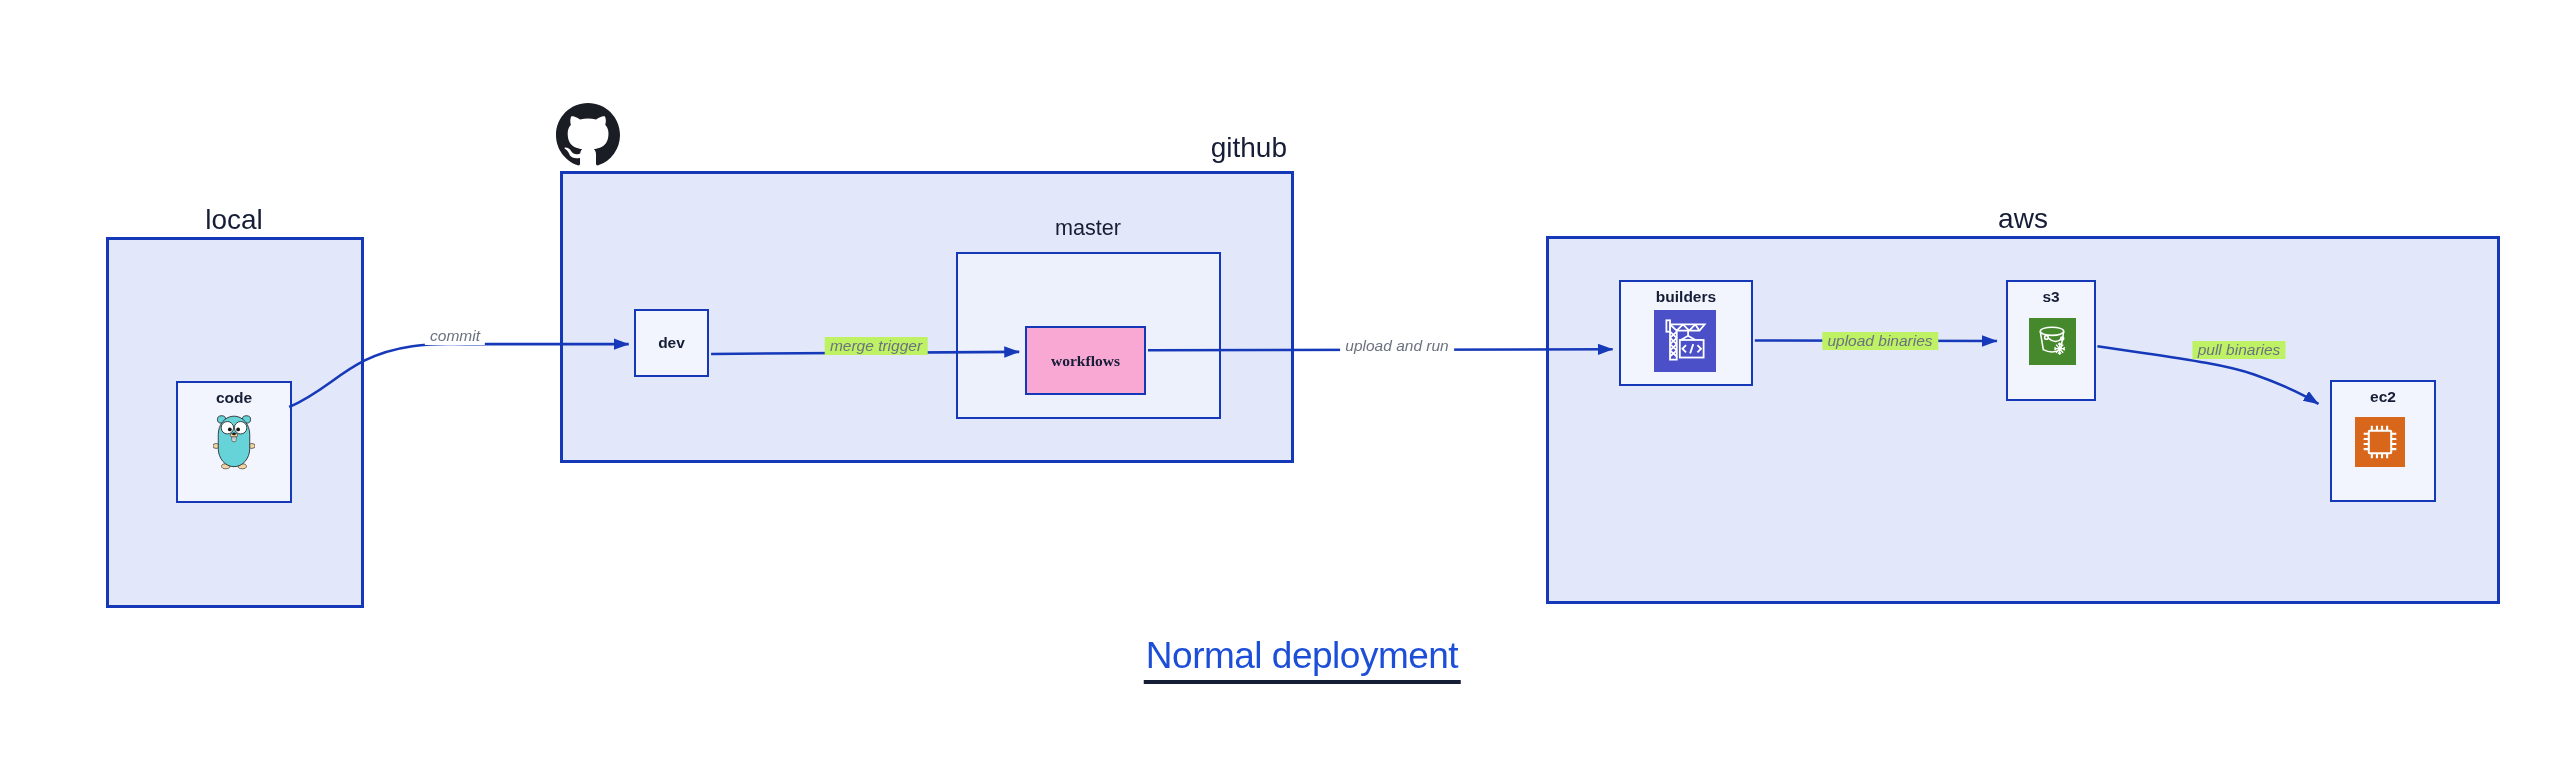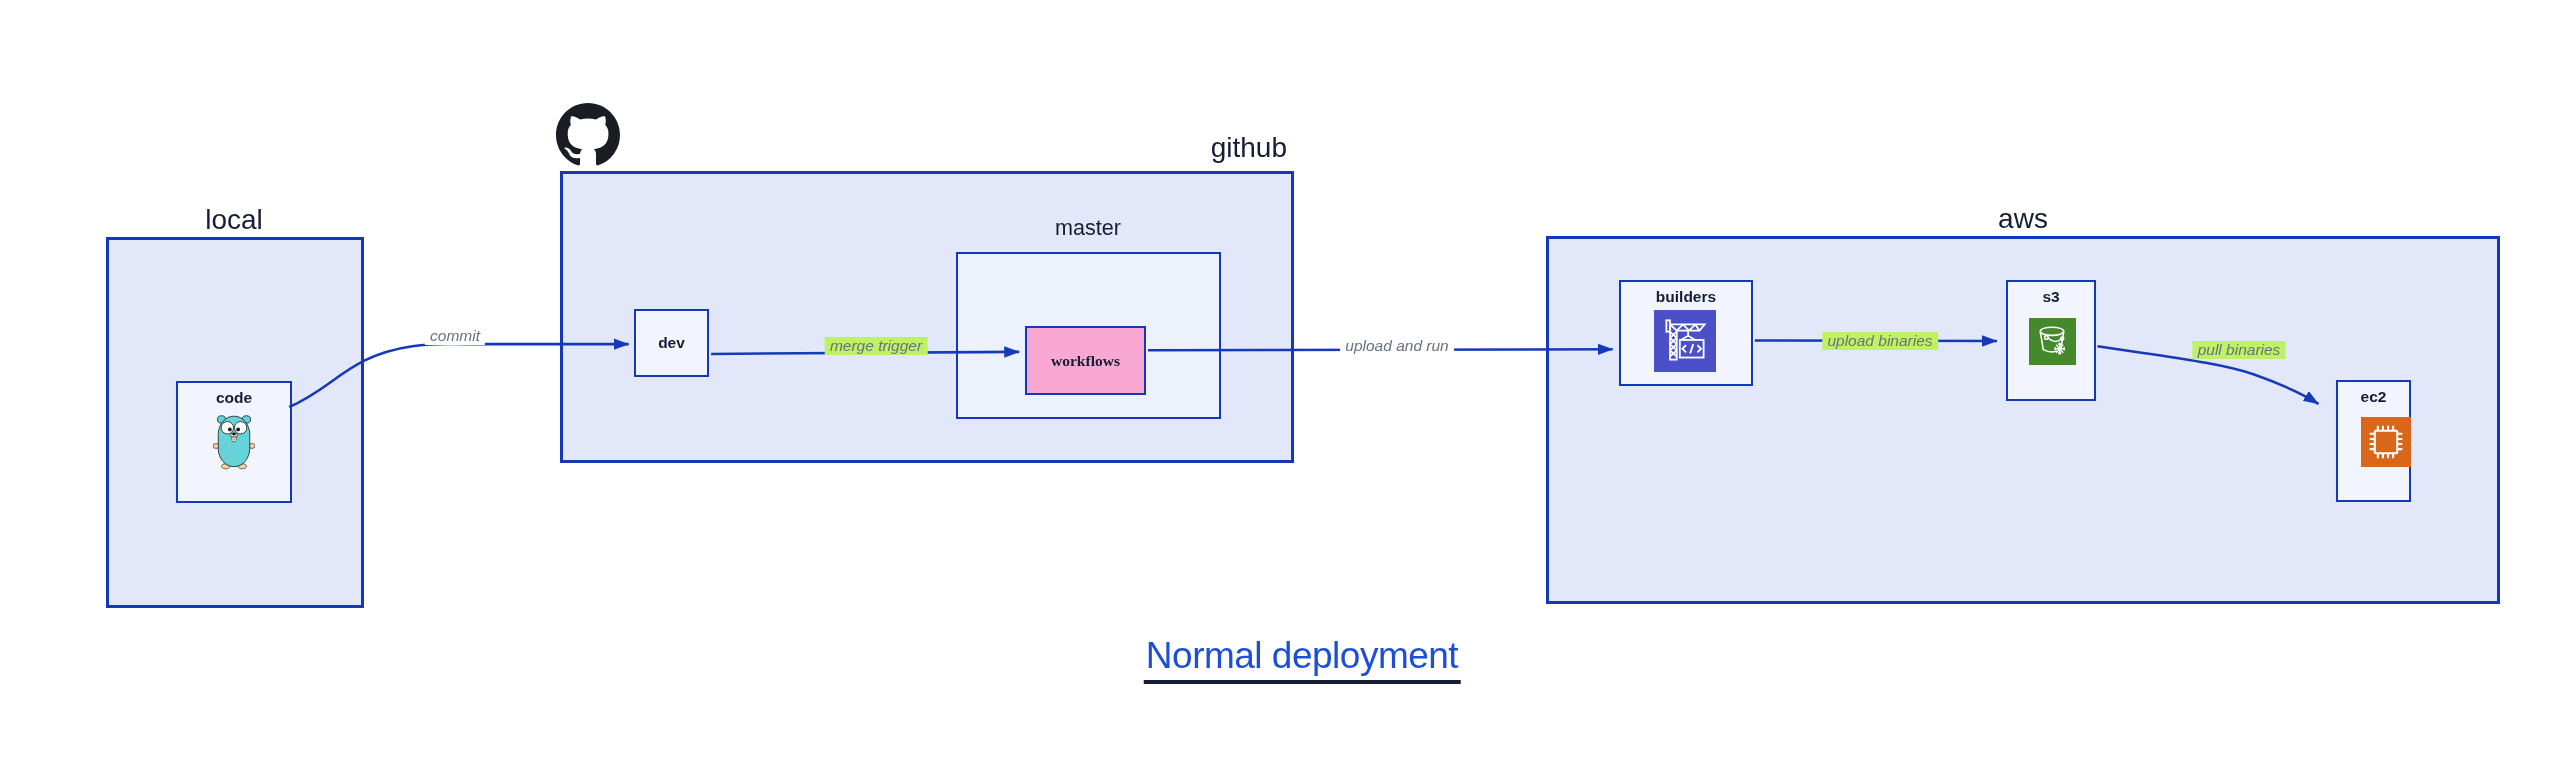--- a/index.html
+++ b/index.html
@@ -121,21 +121,21 @@
       <path d="M37 39 C48 49 58 47 64 40"></path>
       <circle cx="65" cy="40" r="3"></circle>
     </g>
     <g stroke="#fff" stroke-width="2.6" fill="none">
       <path d="M60 48 V72 M50 60 H70 M53 52 L67 68 M67 52 L53 68"></path>
       <path d="M57 50 L60 53 L63 50 M57 70 L60 67 L63 70 M50 57 L53 60 L50 63 M70 57 L67 60 L70 63"></path>
     </g>
   </svg>
 </div>
 
-<div class="leaf-box" style="left:2330px;top:380px;width:75px;height:122px;margin-left:6px;">
+<div class="leaf-box" style="left:2330px;top:380px;width:106px;height:122px;">
   <div class="node-label top">ec2</div>
 
   <svg class="icon-wrap" style="left:23px;top:35px;" width="50" height="50" viewBox="0 0 98 98">
     <rect x="0" y="0" width="98" height="98" fill="#d9671b"></rect>
     <g stroke="#fff" stroke-width="4" fill="none">
       <rect x="27" y="27" width="44" height="44" rx="2"></rect>
       <path d="M33 27 V17 M43 27 V17 M53 27 V17 M63 27 V17"></path>
       <path d="M33 71 V81 M43 71 V81 M53 71 V81 M63 71 V81"></path>
       <path d="M27 33 H17 M27 43 H17 M27 53 H17 M27 63 H17"></path>
       <path d="M71 33 H81 M71 43 H81 M71 53 H81 M71 63 H81"></path>

